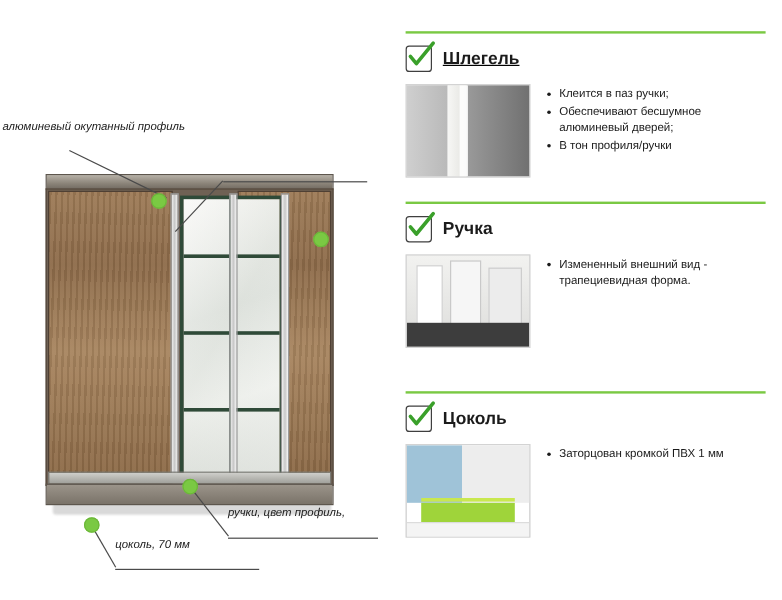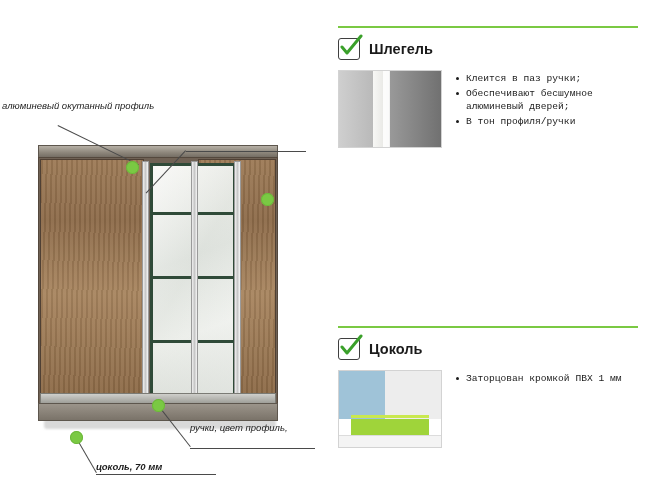--- a/index.html
+++ b/index.html
@@ -224,21 +224,20 @@
   .card-title {
     font-size: 14.5px;
     font-weight: bold;
     color: #1b1b1b;
   }
   .card-body {
     display: flex;
     align-items: flex-start;
     gap: 14px;
     margin-top: 8px;
-    font-family: Liberation Mono, monospace;
   }
   .thumb {
     width: 104px;
     height: 78px;
     flex: 0 0 auto;
     border: 1px solid #d3d3d3;
     box-sizing: border-box;
     position: relative;
     overflow: hidden;
     background: #e9e9e9;
@@ -329,33 +328,33 @@
     <div class="lead" style="left:186px; top:118px; width:58px; transform:rotate(133deg);"></div>
     <div class="dot" style="left:261px; top:160px;"></div>
 
     <div class="callout" style="left:190px; top:388px; width:130px;">
       <div>ручки, цвет профиль,</div>
     </div>
     <div class="lead" style="left:190px; top:415px; width:125px;"></div>
     <div class="lead" style="left:190px; top:414px; width:54px; transform:rotate(-128deg);"></div>
     <div class="dot" style="left:152px; top:366px;"></div>
 
-    <div class="callout" style="left:96px; top:427px; width:120px;font-weight:bold;">
+    <div class="callout" style="left:96px; top:415px; width:120px;">
       <div>цоколь, 70 мм</div>
     </div>
     <div class="lead" style="left:96px; top:441px; width:120px;"></div>
     <div class="lead" style="left:96px; top:440px; width:42px; transform:rotate(-120deg);"></div>
     <div class="dot" style="left:70px; top:398px;"></div>
   </div>
 
   <div id="right-panel">
 
     <div class="card" style="top:26px;">
       <div class="card-rule" style="top:0;"></div>
-      <div class="card-head" style="margin-top:10px;">
+      <div class="card-head" style="margin-top:10px;text-decoration:underline;">
         <span class="check">
           <svg width="26" height="26" viewBox="0 0 26 26">
               <path d="M5 14 L10 20 L24 3" stroke="#3aa02a" stroke-width="3" fill="none" stroke-linecap="round" stroke-linejoin="round"></path>
             </svg>
         </span>
         <span class="card-title">Шлегель</span>
       </div>
       <div class="card-body">
         <div class="thumb">
           <div class="t1-a"></div>
@@ -364,20 +363,43 @@
           <div class="t1-d"></div>
         </div>
         <ul class="bullets">
           <li>Клеится в паз ручки;</li>
           <li>Обеспечивают бесшумное алюминевый дверей;</li>
           <li>В тон профиля/ручки</li>
         </ul>
       </div>
     </div>
 
+    <div class="card" style="top:168px;">
+      <div class="card-rule" style="top:0;"></div>
+      <div class="card-head" style="margin-top:10px;">
+        <span class="check">
+          <svg width="26" height="26" viewBox="0 0 26 26">
+              <path d="M5 14 L10 20 L24 3" stroke="#3aa02a" stroke-width="3" fill="none" stroke-linecap="round" stroke-linejoin="round"></path>
+            </svg>
+        </span>
+        <span class="card-title">Ручка</span>
+      </div>
+      <div class="card-body">
+        <div class="thumb">
+          <div class="t2-bg"></div>
+          <div class="t2-p1"></div>
+          <div class="t2-p2"></div>
+          <div class="t2-p3"></div>
+          <div class="t2-dark"></div>
+        </div>
+        <ul class="bullets">
+          <li>Измененный внешний вид - трапециевидная форма.</li>
+        </ul>
+      </div>
+    </div>
 
     <div class="card" style="top:326px;">
       <div class="card-rule" style="top:0;"></div>
       <div class="card-head" style="margin-top:10px;">
         <span class="check">
           <svg width="26" height="26" viewBox="0 0 26 26">
               <path d="M5 14 L10 20 L24 3" stroke="#3aa02a" stroke-width="3" fill="none" stroke-linecap="round" stroke-linejoin="round"></path>
             </svg>
         </span>
         <span class="card-title">Цоколь</span>

